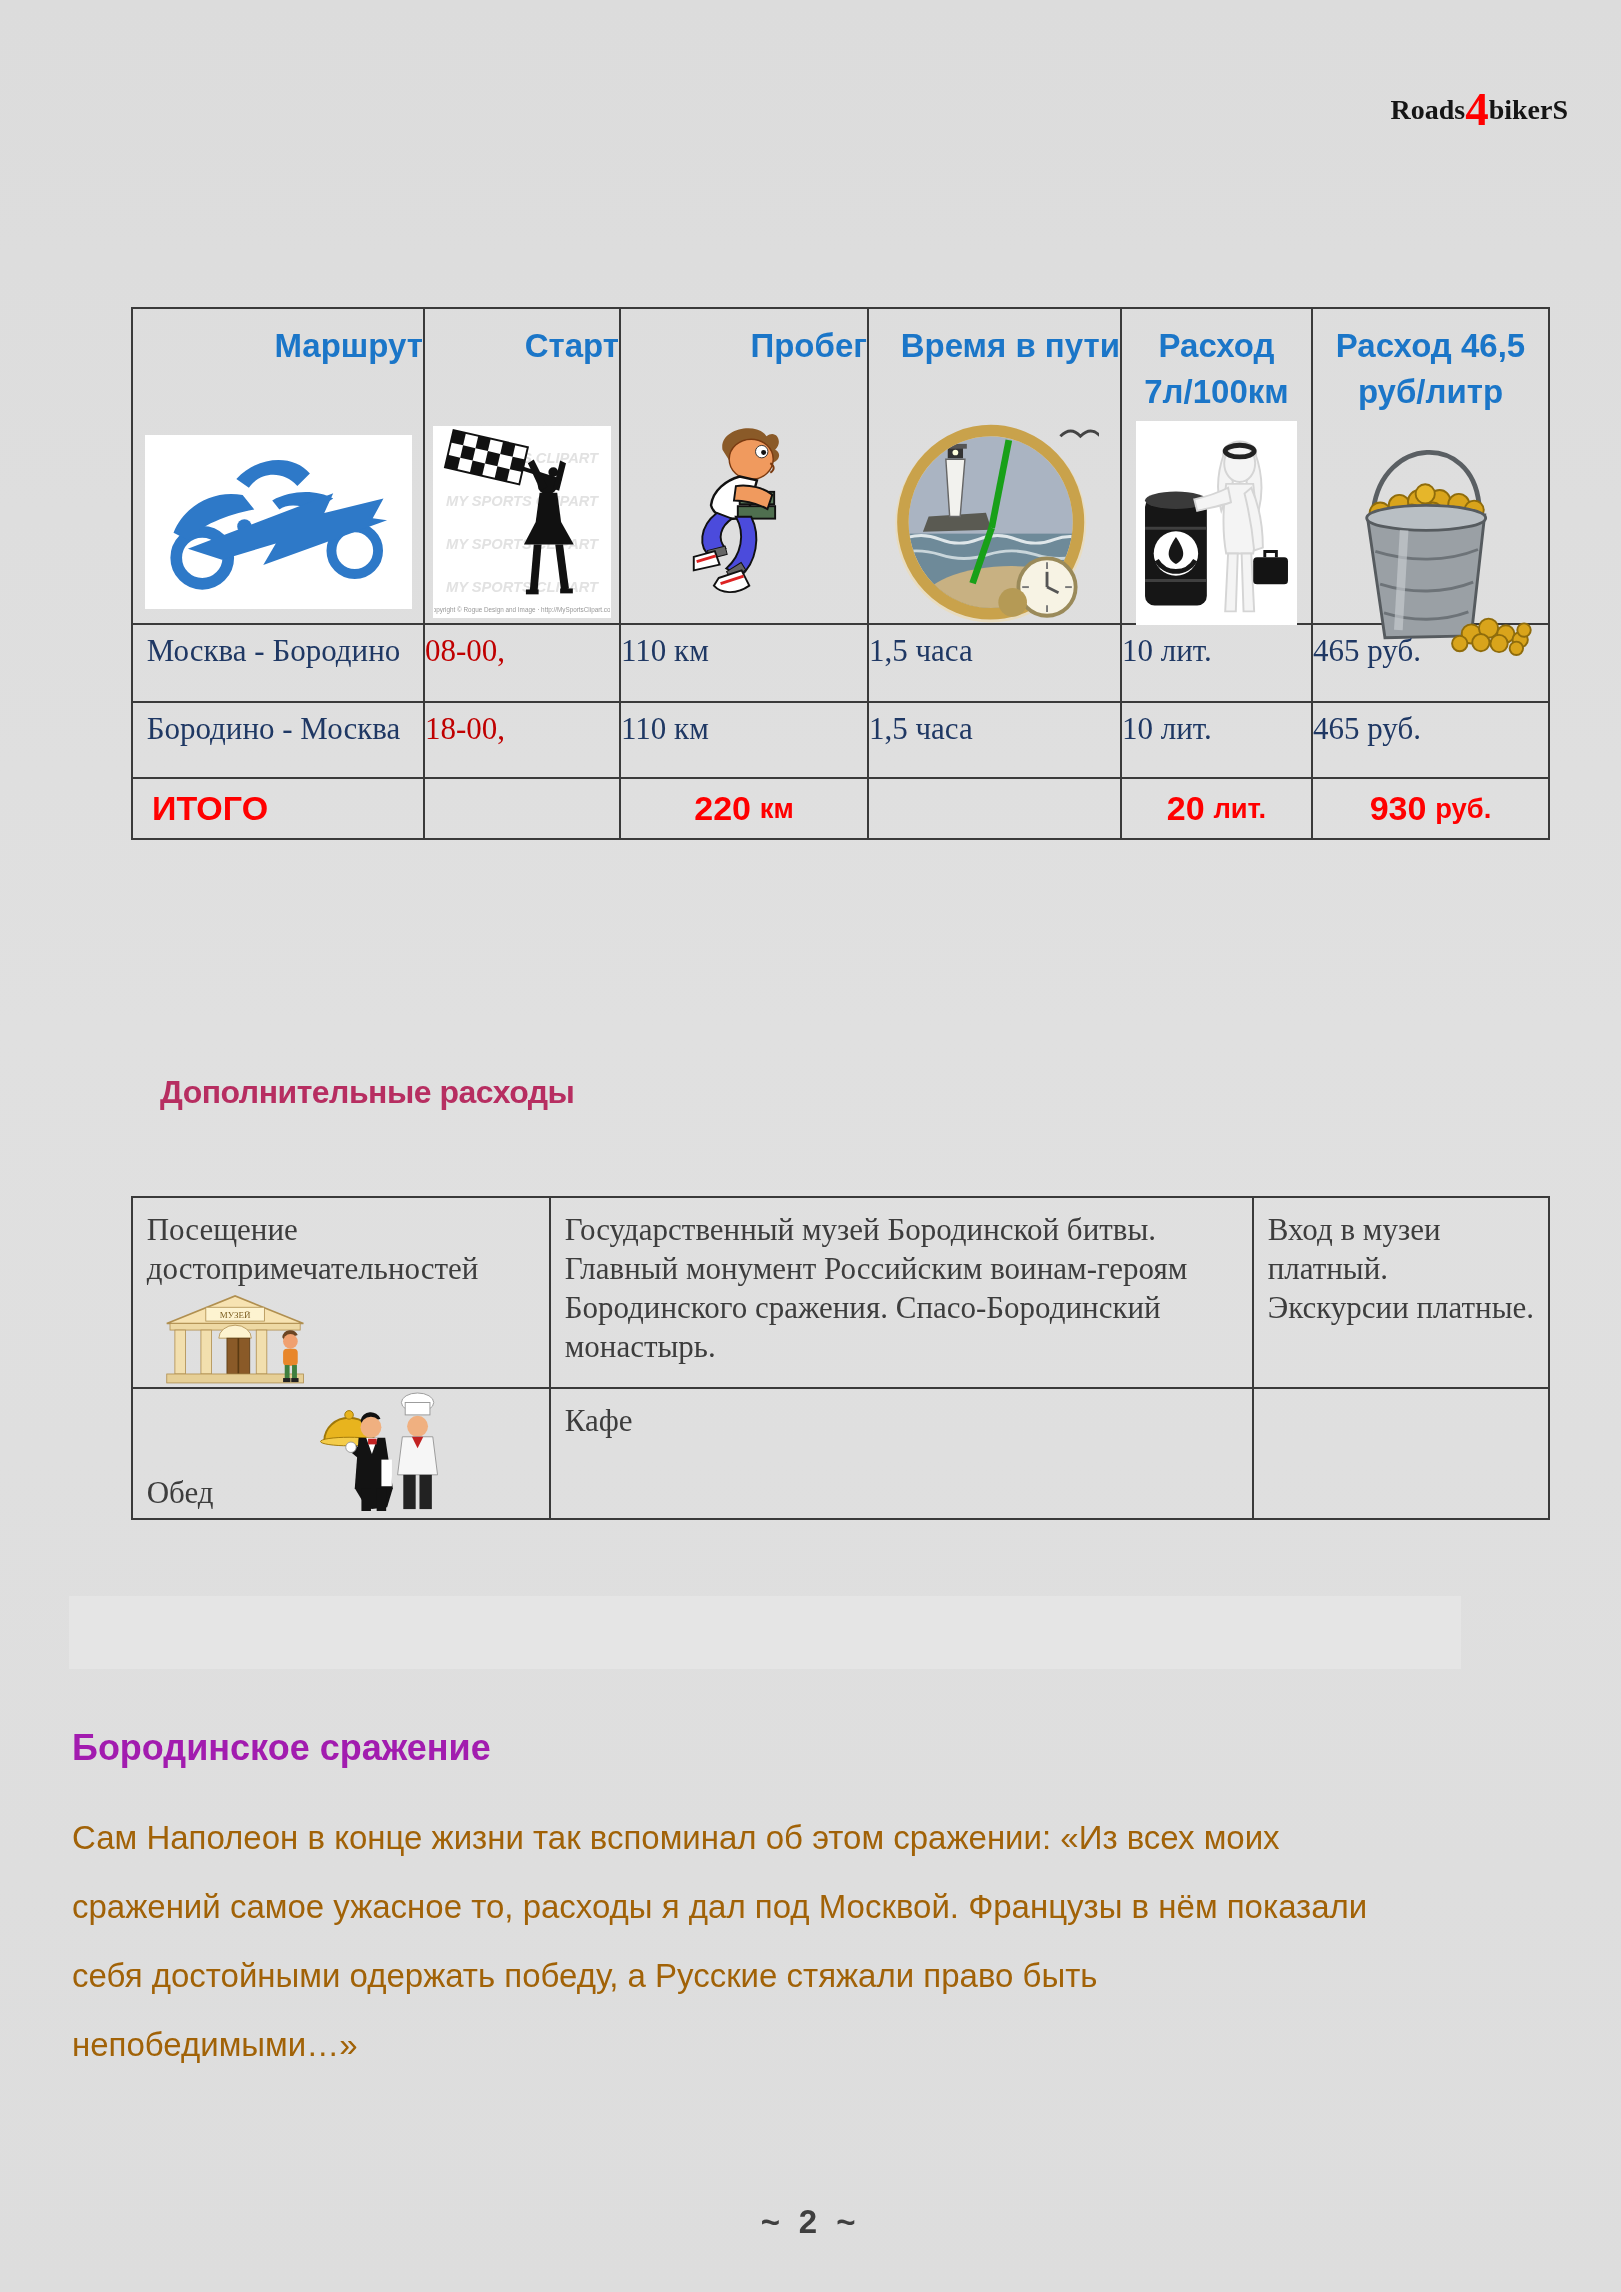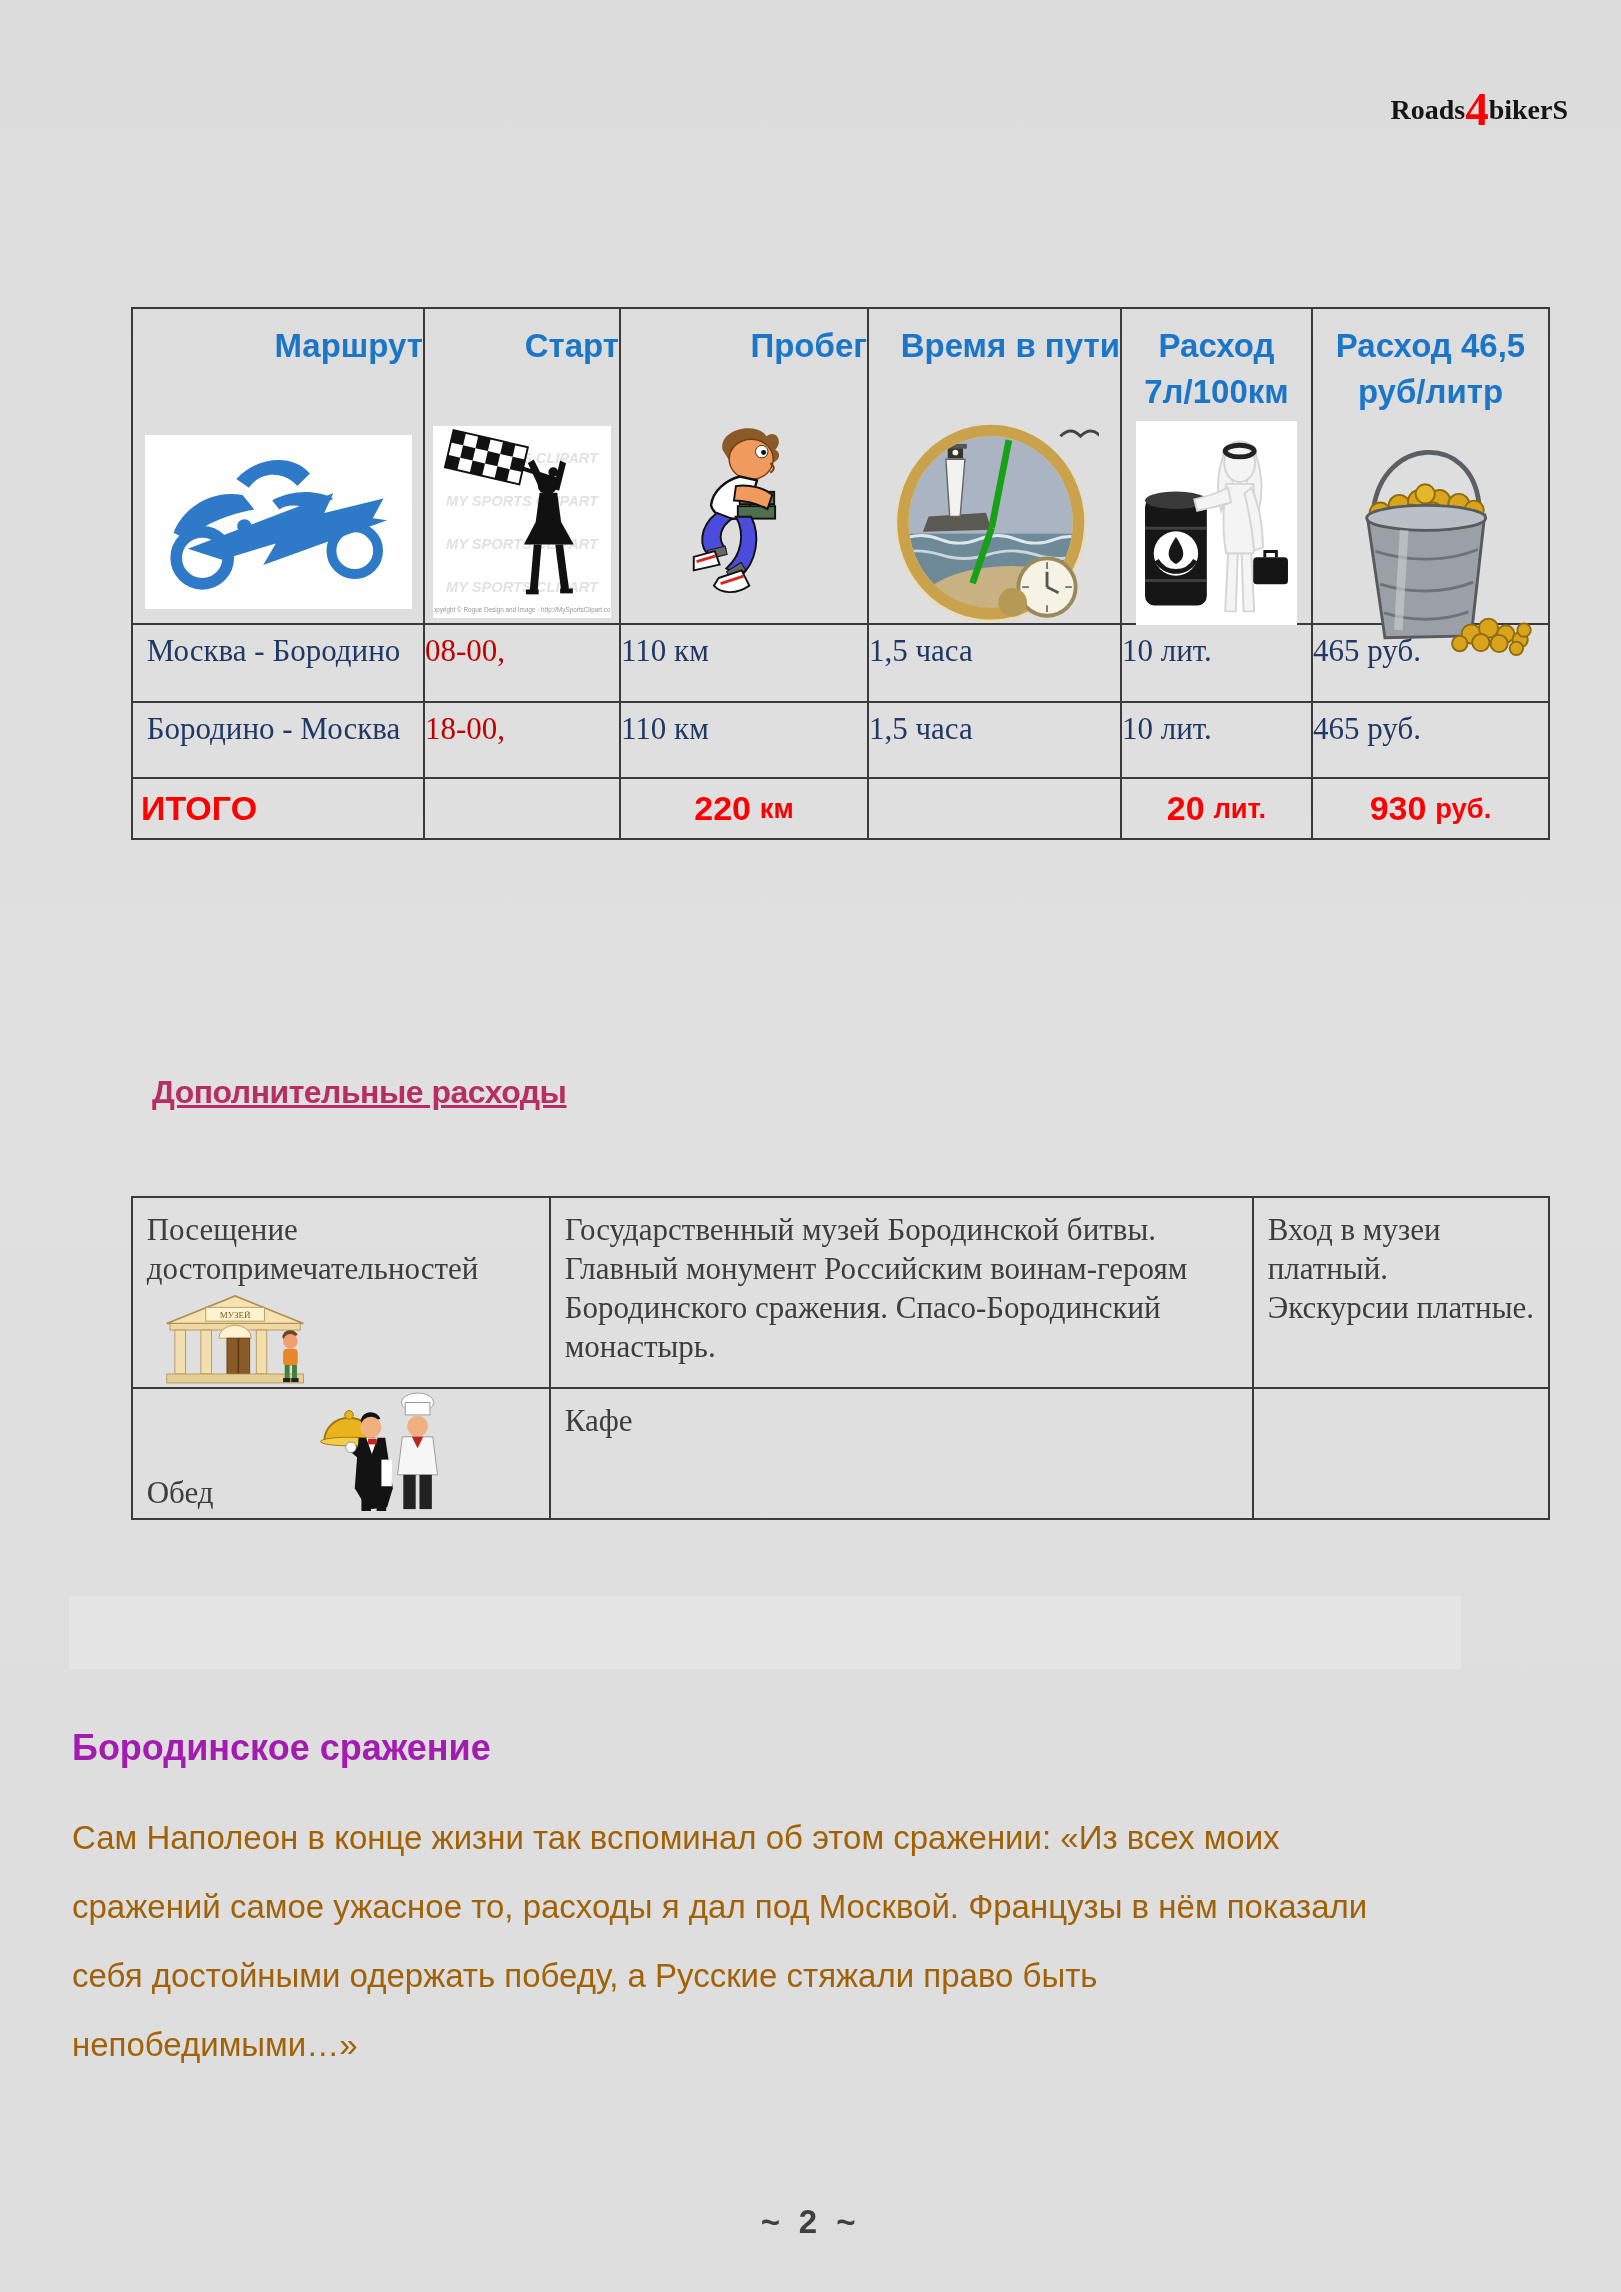--- a/index.html
+++ b/index.html
@@ -32,25 +32,25 @@
           text-align:center;font-size:33px;font-weight:bold;line-height:46px;color:#1b76c8;}
   .himg{flex:1;display:flex;align-items:center;justify-content:center;width:100%;}
   .whitebox{background:#fff;display:flex;align-items:center;justify-content:center;}
 
   .dcell{font-family:"Liberation Serif","DejaVu Serif",serif;font-size:31px;line-height:36px;
          color:#1f3864;padding-top:7.8px;text-align:left;}
   .dcell.route{text-align:left;padding-left:13.7px;}
   .dcell.start{color:#c00000;}
   .tcell{font-size:34px;font-weight:bold;color:#ff0000;display:flex;align-items:center;justify-content:center;}
   .tcell .unit{font-size:27.4px;margin-left:8.8px;}
-  .tcell.lbl{justify-content:flex-start;padding-left:8px;}
+  .tcell.lbl{justify-content:flex-start;padding-left:19px;}
 
   
-  .extra-heading{position:absolute;left:152px;top:1074px;font-size:32px;font-weight:bold;
-                 letter-spacing:-0.5px;color:#b72e61;text-decoration:underline;}
+  .extra-heading{position:absolute;left:160px;top:1074px;font-size:32px;font-weight:bold;
+                 letter-spacing:-0.5px;color:#b72e61;}
   .t2{position:absolute;left:131px;top:1196px;width:1415px;
       display:grid;grid-template-columns:418px 703px 295px;grid-template-rows:191px 129px;
       border:2.9px solid #3a3a3a;}
   .t2 .c{border-right:2px solid #3a3a3a;border-bottom:2px solid #3a3a3a;box-sizing:border-box;
          font-family:"Liberation Serif","DejaVu Serif",serif;font-size:31px;line-height:39px;
          color:#3d3d3d;padding:11.8px 13.7px 0 13.7px;position:relative;}
   .t2 .c.last{border-right:none;}
   .t2 .c.bot{border-bottom:none;}
   .museum-img{position:absolute;left:11.8px;bottom:0px;width:181px;height:96px;}
   .waiter-img{position:absolute;left:178px;top:2px;width:157px;height:122px;}

